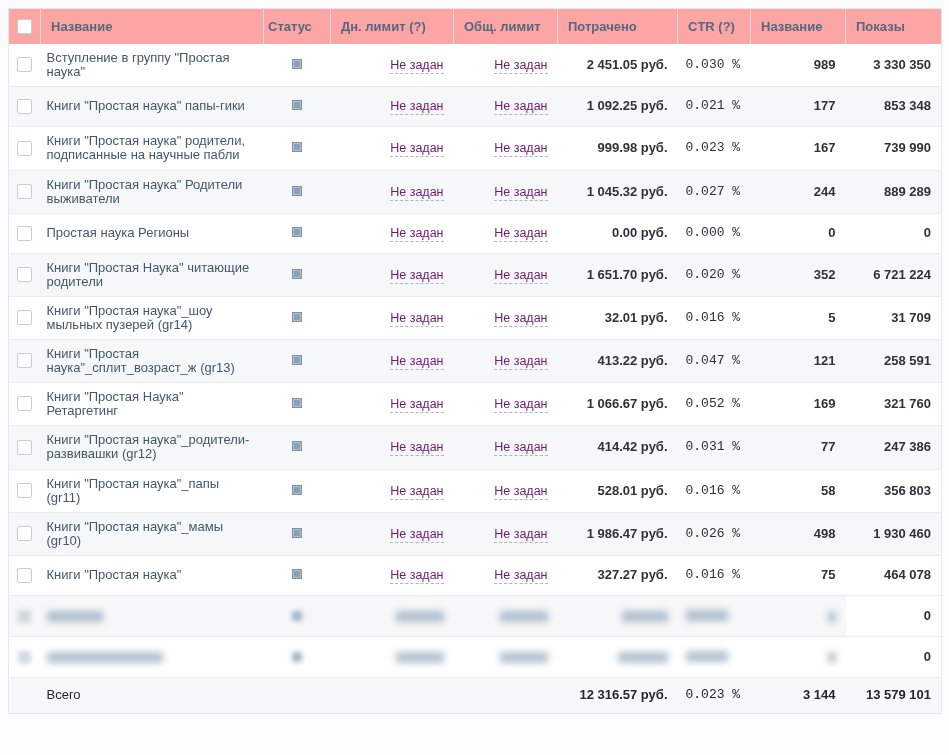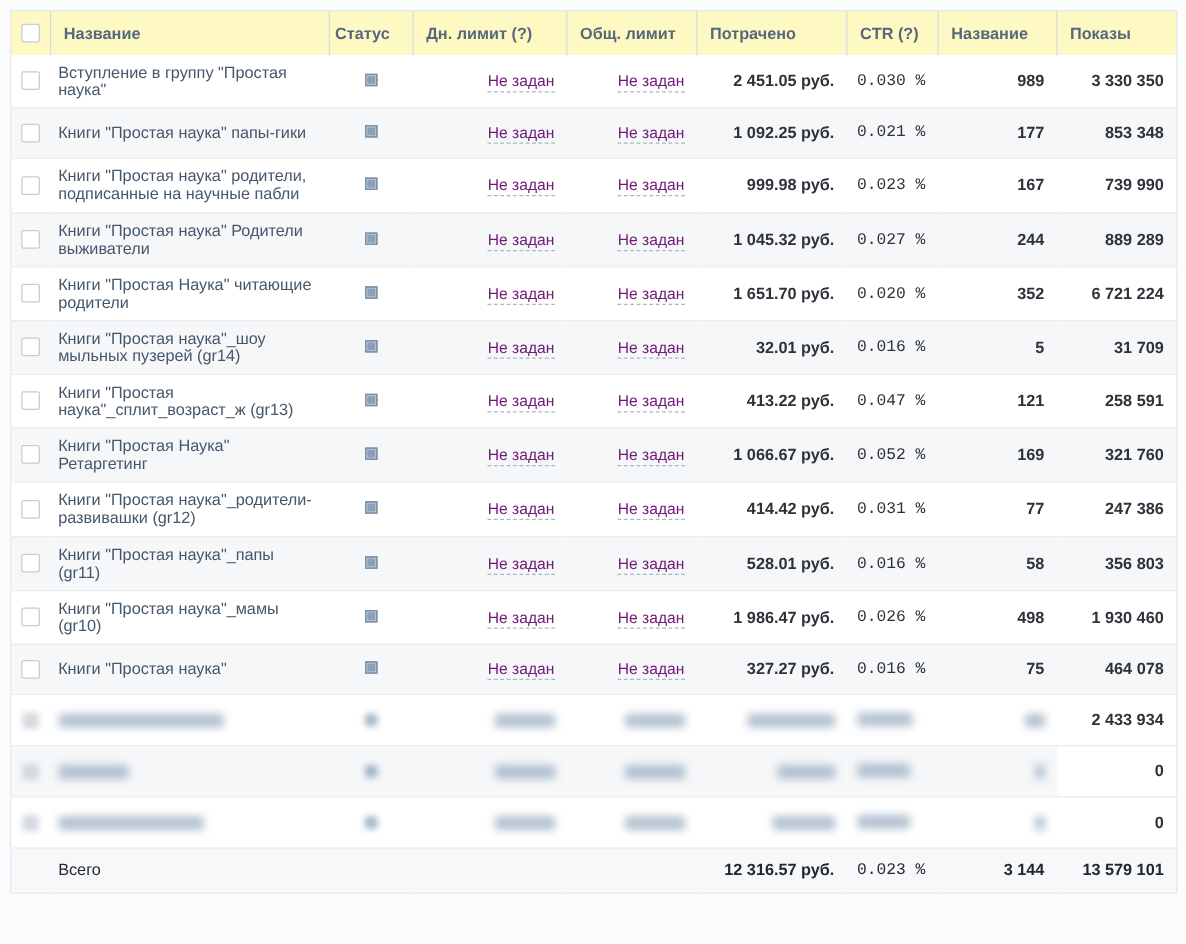--- a/index.html
+++ b/index.html
@@ -4,21 +4,21 @@
 <style>
   * { margin:0; padding:0; box-sizing:border-box; }
   html,body { width:949px; background:#fbfcfd; font-family:"Liberation Sans", sans-serif; }
   .page { width:949px; min-height:755px; padding:8px; }
   table.ads { width:933px; border-collapse:collapse; table-layout:fixed; background:#fff;
               border:1px solid #e4e7eb; }
   col.c-cb{width:32px} col.c-name{width:223px} col.c-status{width:67px} col.c-dlim{width:123px}
   col.c-tlim{width:104px} col.c-spent{width:120px} col.c-ctr{width:73px} col.c-clicks{width:95px}
   col.c-imp{width:96px}
 
-  thead th { background:#fef9c3; color:#57687e; font-size:13px; font-weight:bold;
+  thead th { background:#fca5a5; color:#57687e; font-size:13px; font-weight:bold;
              height:35px; padding:0 10px; text-align:left; border-right:1px solid #d5dce4;
              white-space:nowrap;margin-left:32px; }
   thead th:last-child { border-right:none; }
   thead th.al-r { text-align:left; }
   thead th.al-c { padding:8px 4px; }
   thead th.cb-col { text-align:center; padding:0; }
 
   tbody td, tfoot td { font-size:13px; line-height:14px; color:#2e323a; vertical-align:middle;
              padding:7px 10px; border-bottom:1px solid #e9ecef; }
   tbody tr { height:40px; }
@@ -122,20 +122,31 @@
           <td class="status"><span class="status-square"></span></td>
           <td class="al-r"><span class="notset">Не задан</span></td>
           <td class="al-r"><span class="notset">Не задан</span></td>
           <td class="al-r num">1 045.32 руб.</td>
           <td class="ctr">0.027 %</td>
           <td class="al-r num">244</td>
           <td class="al-r num">889 289</td>
         </tr>
         <tr>
           <td class="cb"><span class="checkbox"></span></td>
+          <td class="name"><a class="name-link">Простая наука Регионы</a></td>
+          <td class="status"><span class="status-square"></span></td>
+          <td class="al-r"><span class="notset">Не задан</span></td>
+          <td class="al-r"><span class="notset">Не задан</span></td>
+          <td class="al-r num">0.00 руб.</td>
+          <td class="ctr">0.000 %</td>
+          <td class="al-r num">0</td>
+          <td class="al-r num">0</td>
+        </tr>
+        <tr>
+          <td class="cb"><span class="checkbox"></span></td>
           <td class="name"><a class="name-link">Книги "Простая Наука" читающие родители</a></td>
           <td class="status"><span class="status-square"></span></td>
           <td class="al-r"><span class="notset">Не задан</span></td>
           <td class="al-r"><span class="notset">Не задан</span></td>
           <td class="al-r num">1 651.70 руб.</td>
           <td class="ctr">0.020 %</td>
           <td class="al-r num">352</td>
           <td class="al-r num">6 721 224</td>
         </tr>
         <tr>
@@ -207,31 +218,20 @@
         <tr>
           <td class="cb"><span class="checkbox"></span></td>
           <td class="name"><a class="name-link">Книги "Простая наука"</a></td>
           <td class="status"><span class="status-square"></span></td>
           <td class="al-r"><span class="notset">Не задан</span></td>
           <td class="al-r"><span class="notset">Не задан</span></td>
           <td class="al-r num">327.27 руб.</td>
           <td class="ctr">0.016 %</td>
           <td class="al-r num">75</td>
           <td class="al-r num">464 078</td>
-        </tr>
-        <tr class="masked">
-          <td class="cb"><span class="blob cbx"></span></td>
-          <td class="name"><span class="blob" style="width:132px"></span></td>
-          <td class="status"><span class="blob sq"></span></td>
-          <td class="al-r"><span class="blob" style="width:48px"></span></td>
-          <td class="al-r"><span class="blob" style="width:48px"></span></td>
-          <td class="al-r"><span class="blob" style="width:70px"></span></td>
-          <td class="ctr"><span class="blob" style="width:44px"></span></td>
-          <td class="al-r"><span class="blob" style="width:16px"></span></td>
-          <td class="al-r num">2 433 934</td>
         </tr>
         <tr class="masked">
           <td class="cb"><span class="blob cbx"></span></td>
           <td class="name"><span class="blob" style="width:56px"></span></td>
           <td class="status"><span class="blob sq"></span></td>
           <td class="al-r"><span class="blob" style="width:48px"></span></td>
           <td class="al-r"><span class="blob" style="width:48px"></span></td>
           <td class="al-r"><span class="blob" style="width:46px"></span></td>
           <td class="ctr"><span class="blob" style="width:42px"></span></td>
           <td class="al-r"><span class="blob" style="width:8px"></span></td>

